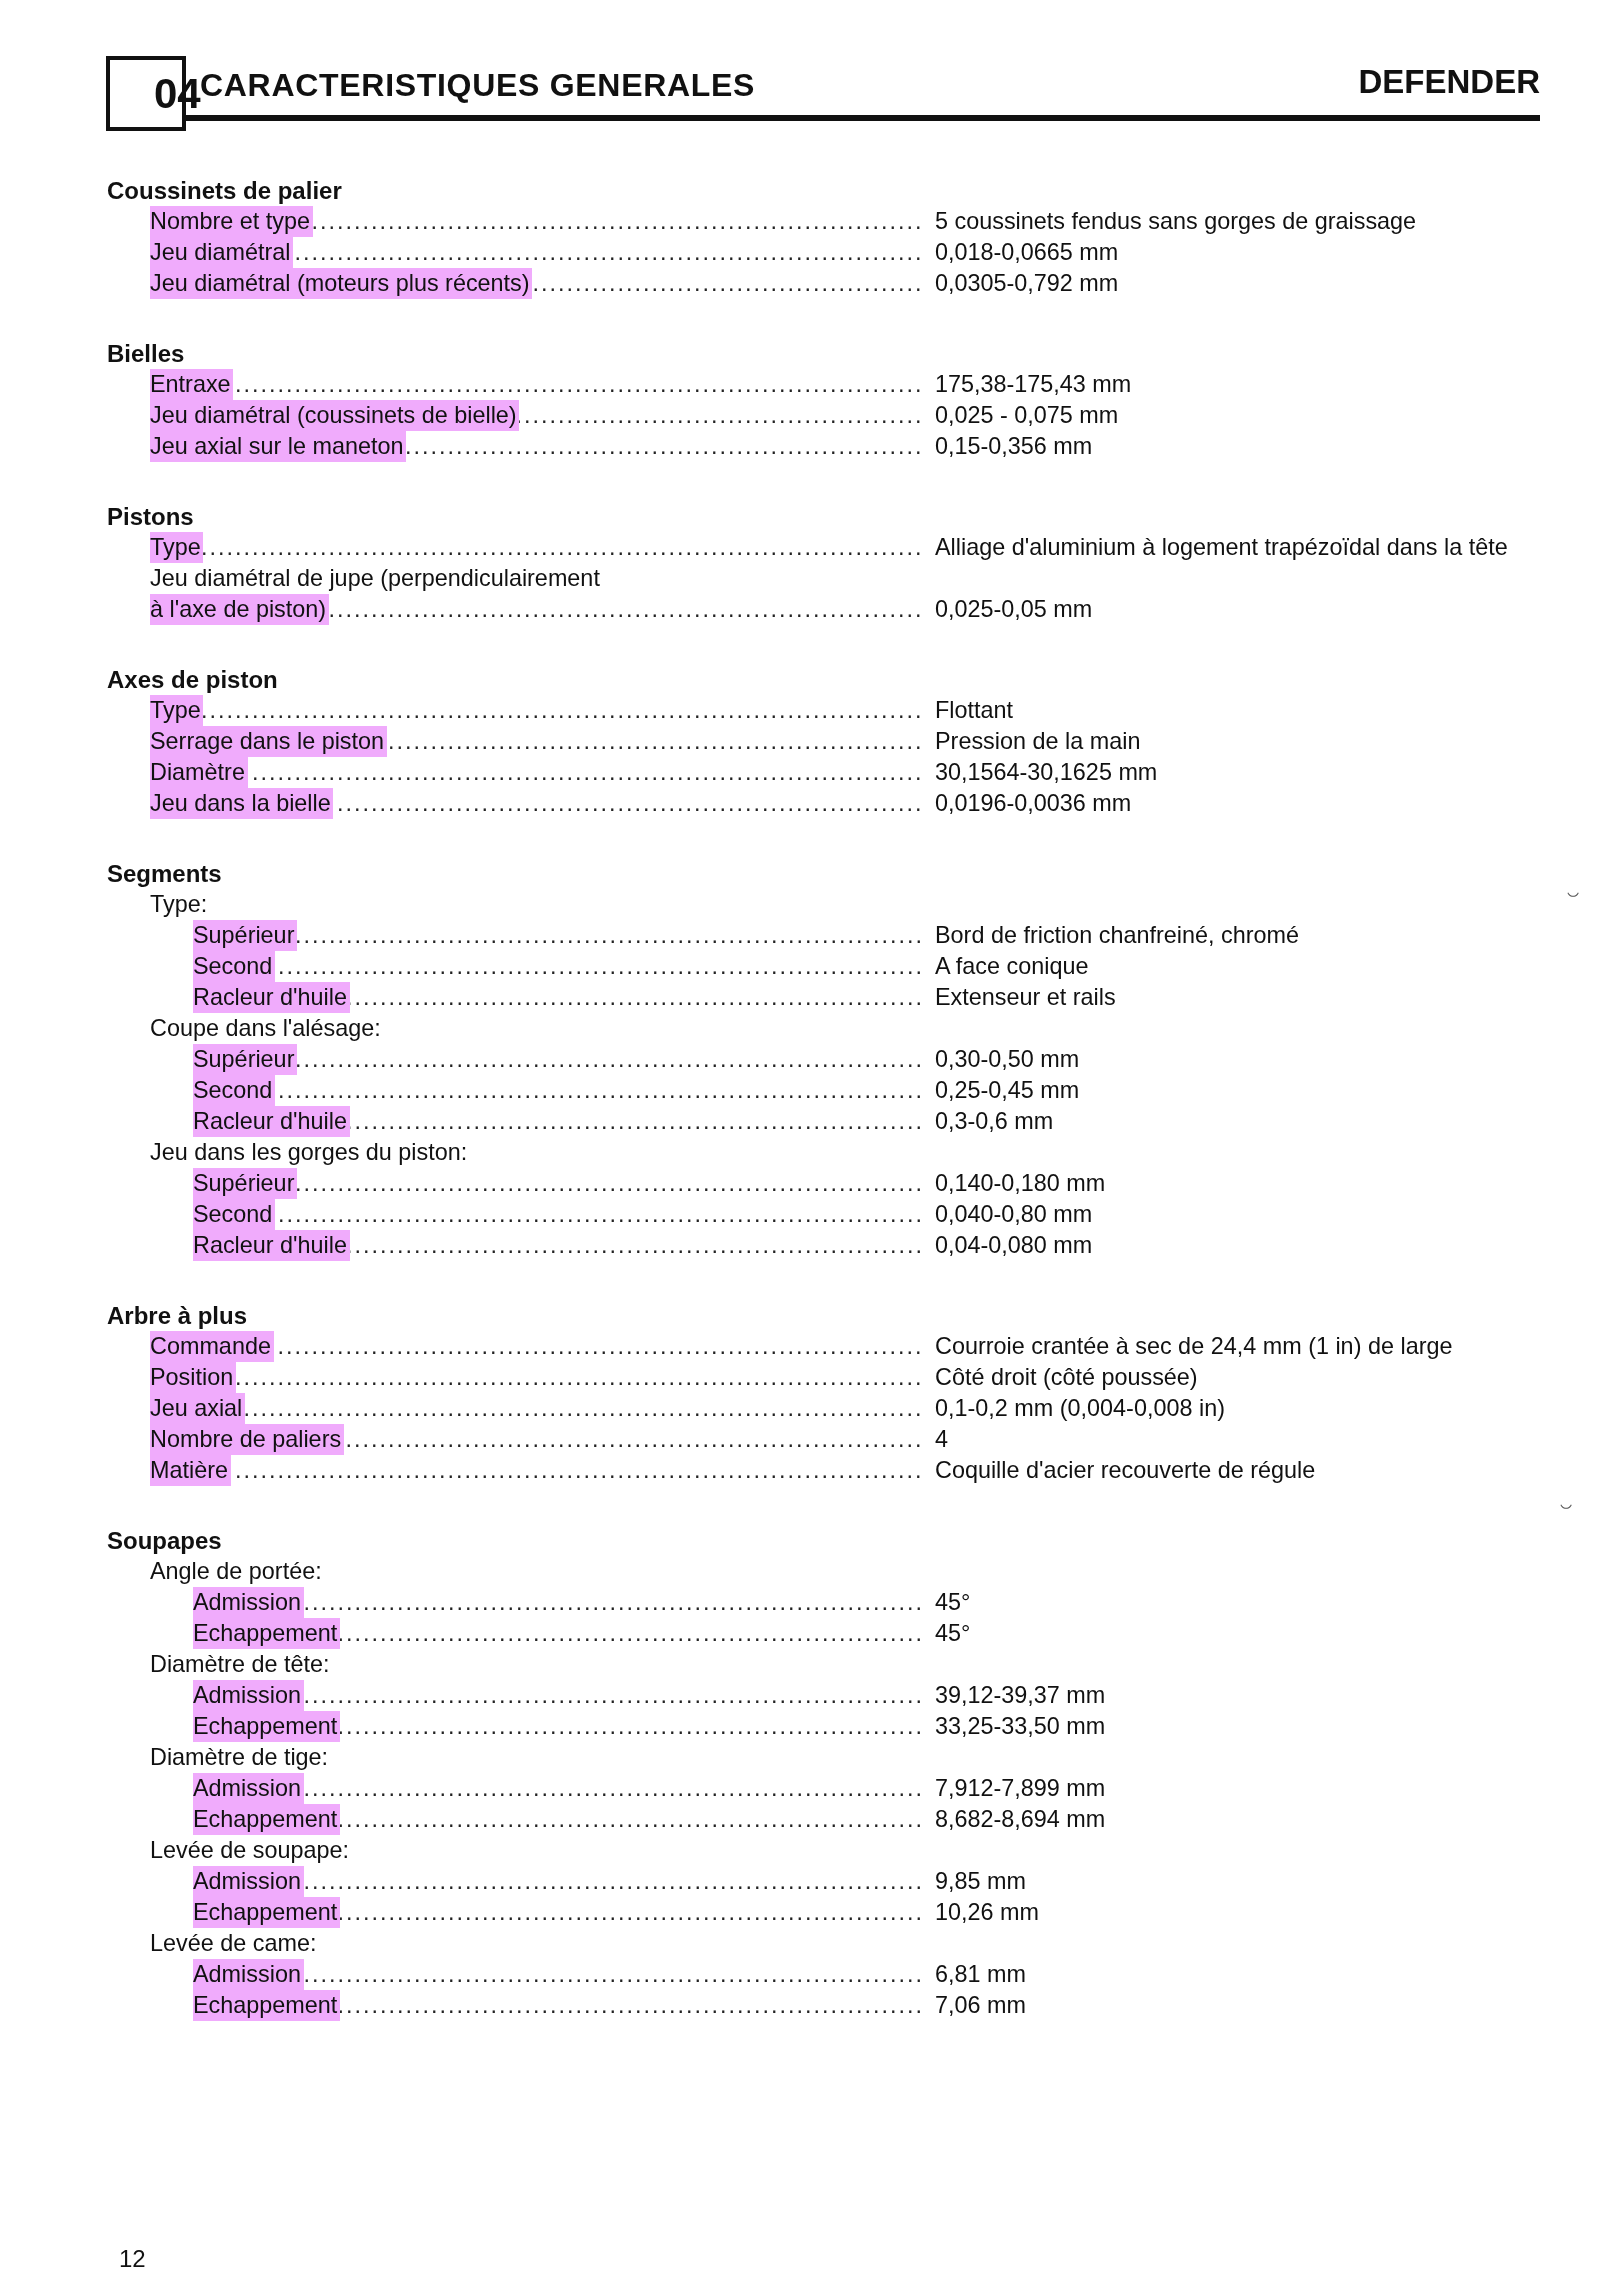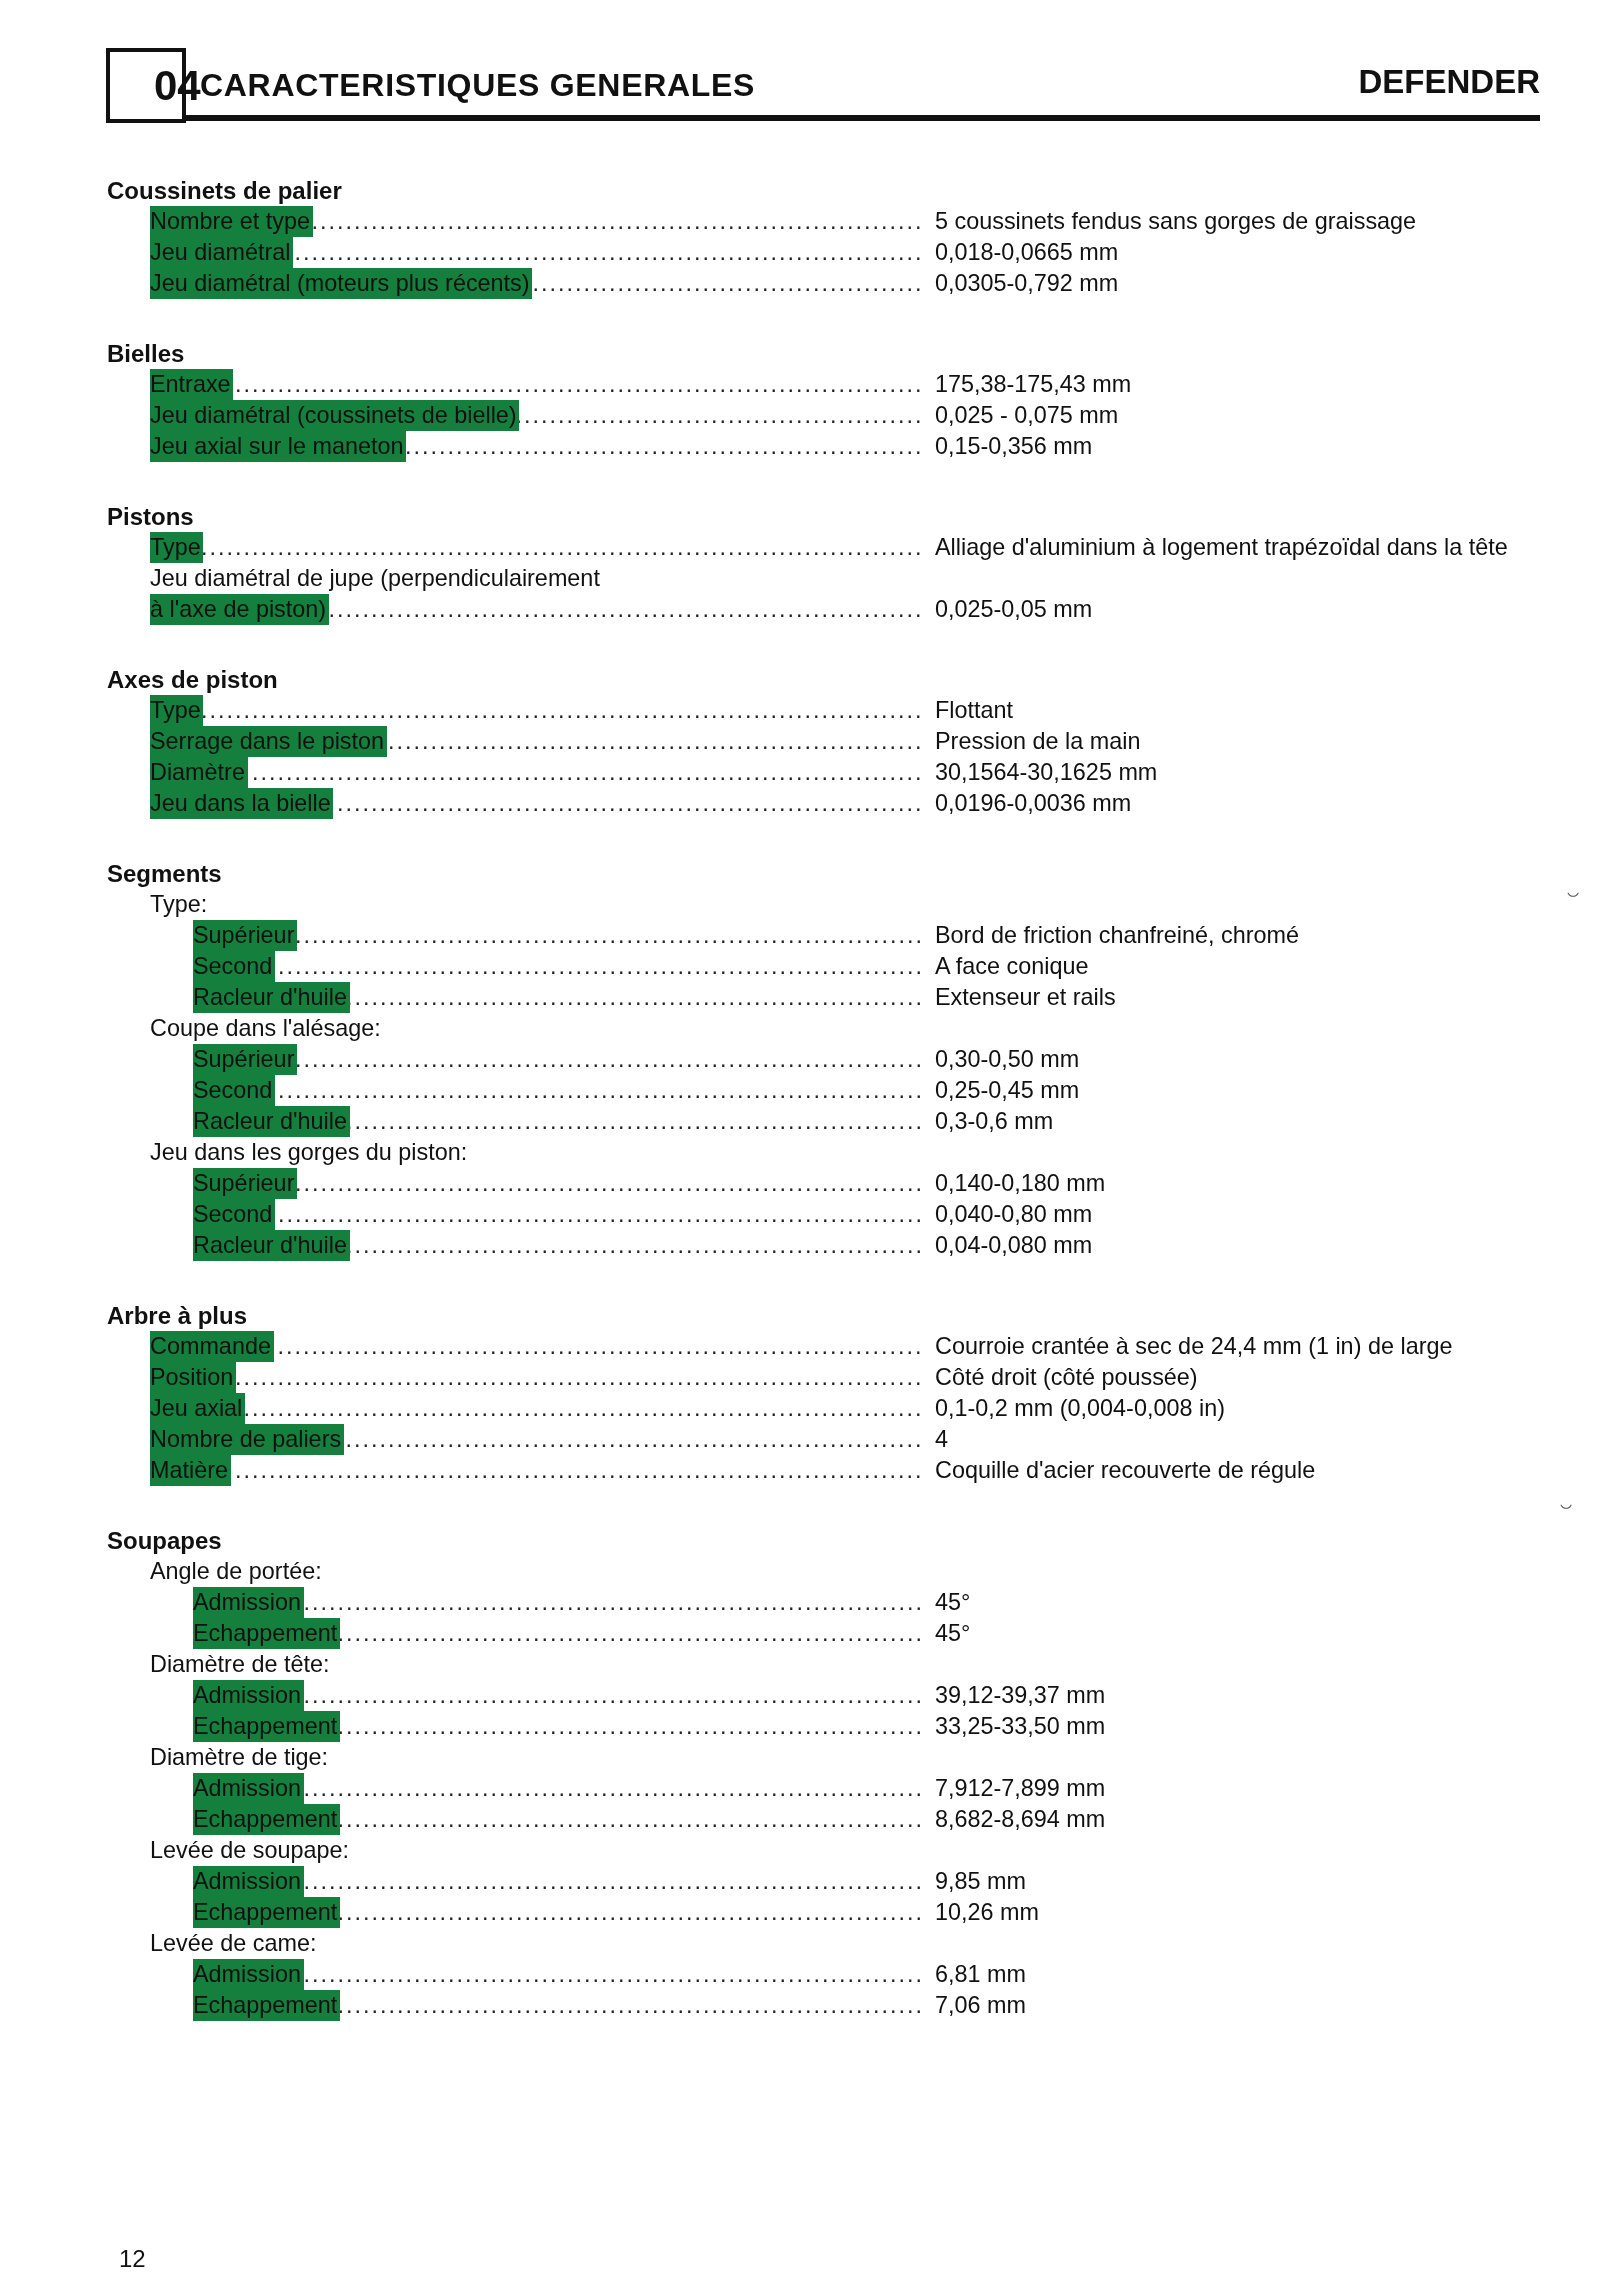--- a/index.html
+++ b/index.html
@@ -2,35 +2,35 @@
 <html style="font-size:10.7px"><head>
 <meta charset="utf-8">
 <style>
   html, body { margin: 0; padding: 0; background: #ffffff; }
   body {
     width: 1618px; height: 2295px; position: relative; overflow: hidden;
     font-family: "Liberation Sans", sans-serif; color: #111111;
   }
   .header { position: absolute; left: 106px; top: 48px; width: 1434px; height: 80px; }
   .chapter-box {
-    position: absolute; left: 0; top: 0; width: 80px; height: 75px;
+    position: absolute; left: 0; top: 8px; width: 80px; height: 75px;
     border: 4px solid #111; box-sizing: border-box;
     font-weight: bold; font-size: 42px; line-height: 67px; text-align: center; padding-left: 44px;
   }
   .chapter-title {
     position: absolute; left: 94px; top: 19px; font-weight: bold; font-size: 32px; letter-spacing: 0.7px;
   }
   .brand { position: absolute; right: 0; top: 14.7px; font-weight: bold; font-size: 33px; text-align: right; }
   .header-rule { position: absolute; left: 80px; right: 0; top: 67px; height: 6px; background: #111; }
 
   .content { position: absolute; left: 107px; top: 175px; width: 1406px; }
   .section { margin-bottom: 39px; }
   .section-title { font-weight: bold; font-size: 24px; height: 31px; line-height: 31px; }
   .row { position: relative; height: 31px; line-height: 31px; font-size: 23.4px; }
-  .row .label { position: absolute; left: 43px; white-space: nowrap; background: #15803d; padding-right: 2.7px; z-index: 1; }
+  .row .label { position: absolute; left: 43px; white-space: nowrap; background: #f0abfc; padding-right: 2.7px; z-index: 1; }
   .row.l2 .label { left: 86px; text-align: right; }
   .row .leader {
     position: absolute; left: 43px; width: 771px; top: 0; height: 31px; overflow: hidden;
     white-space: nowrap; letter-spacing: 2px; color: #222;
   }
   .row.l2 .leader { left: 86px; width: 729px; }
   .row .value { position: absolute; left: 828px; white-space: nowrap; }
   .row.sub .label { background: transparent; }
 
   .page-number { position: absolute; left: 119px; top: 2245px; font-size: 24px; }

